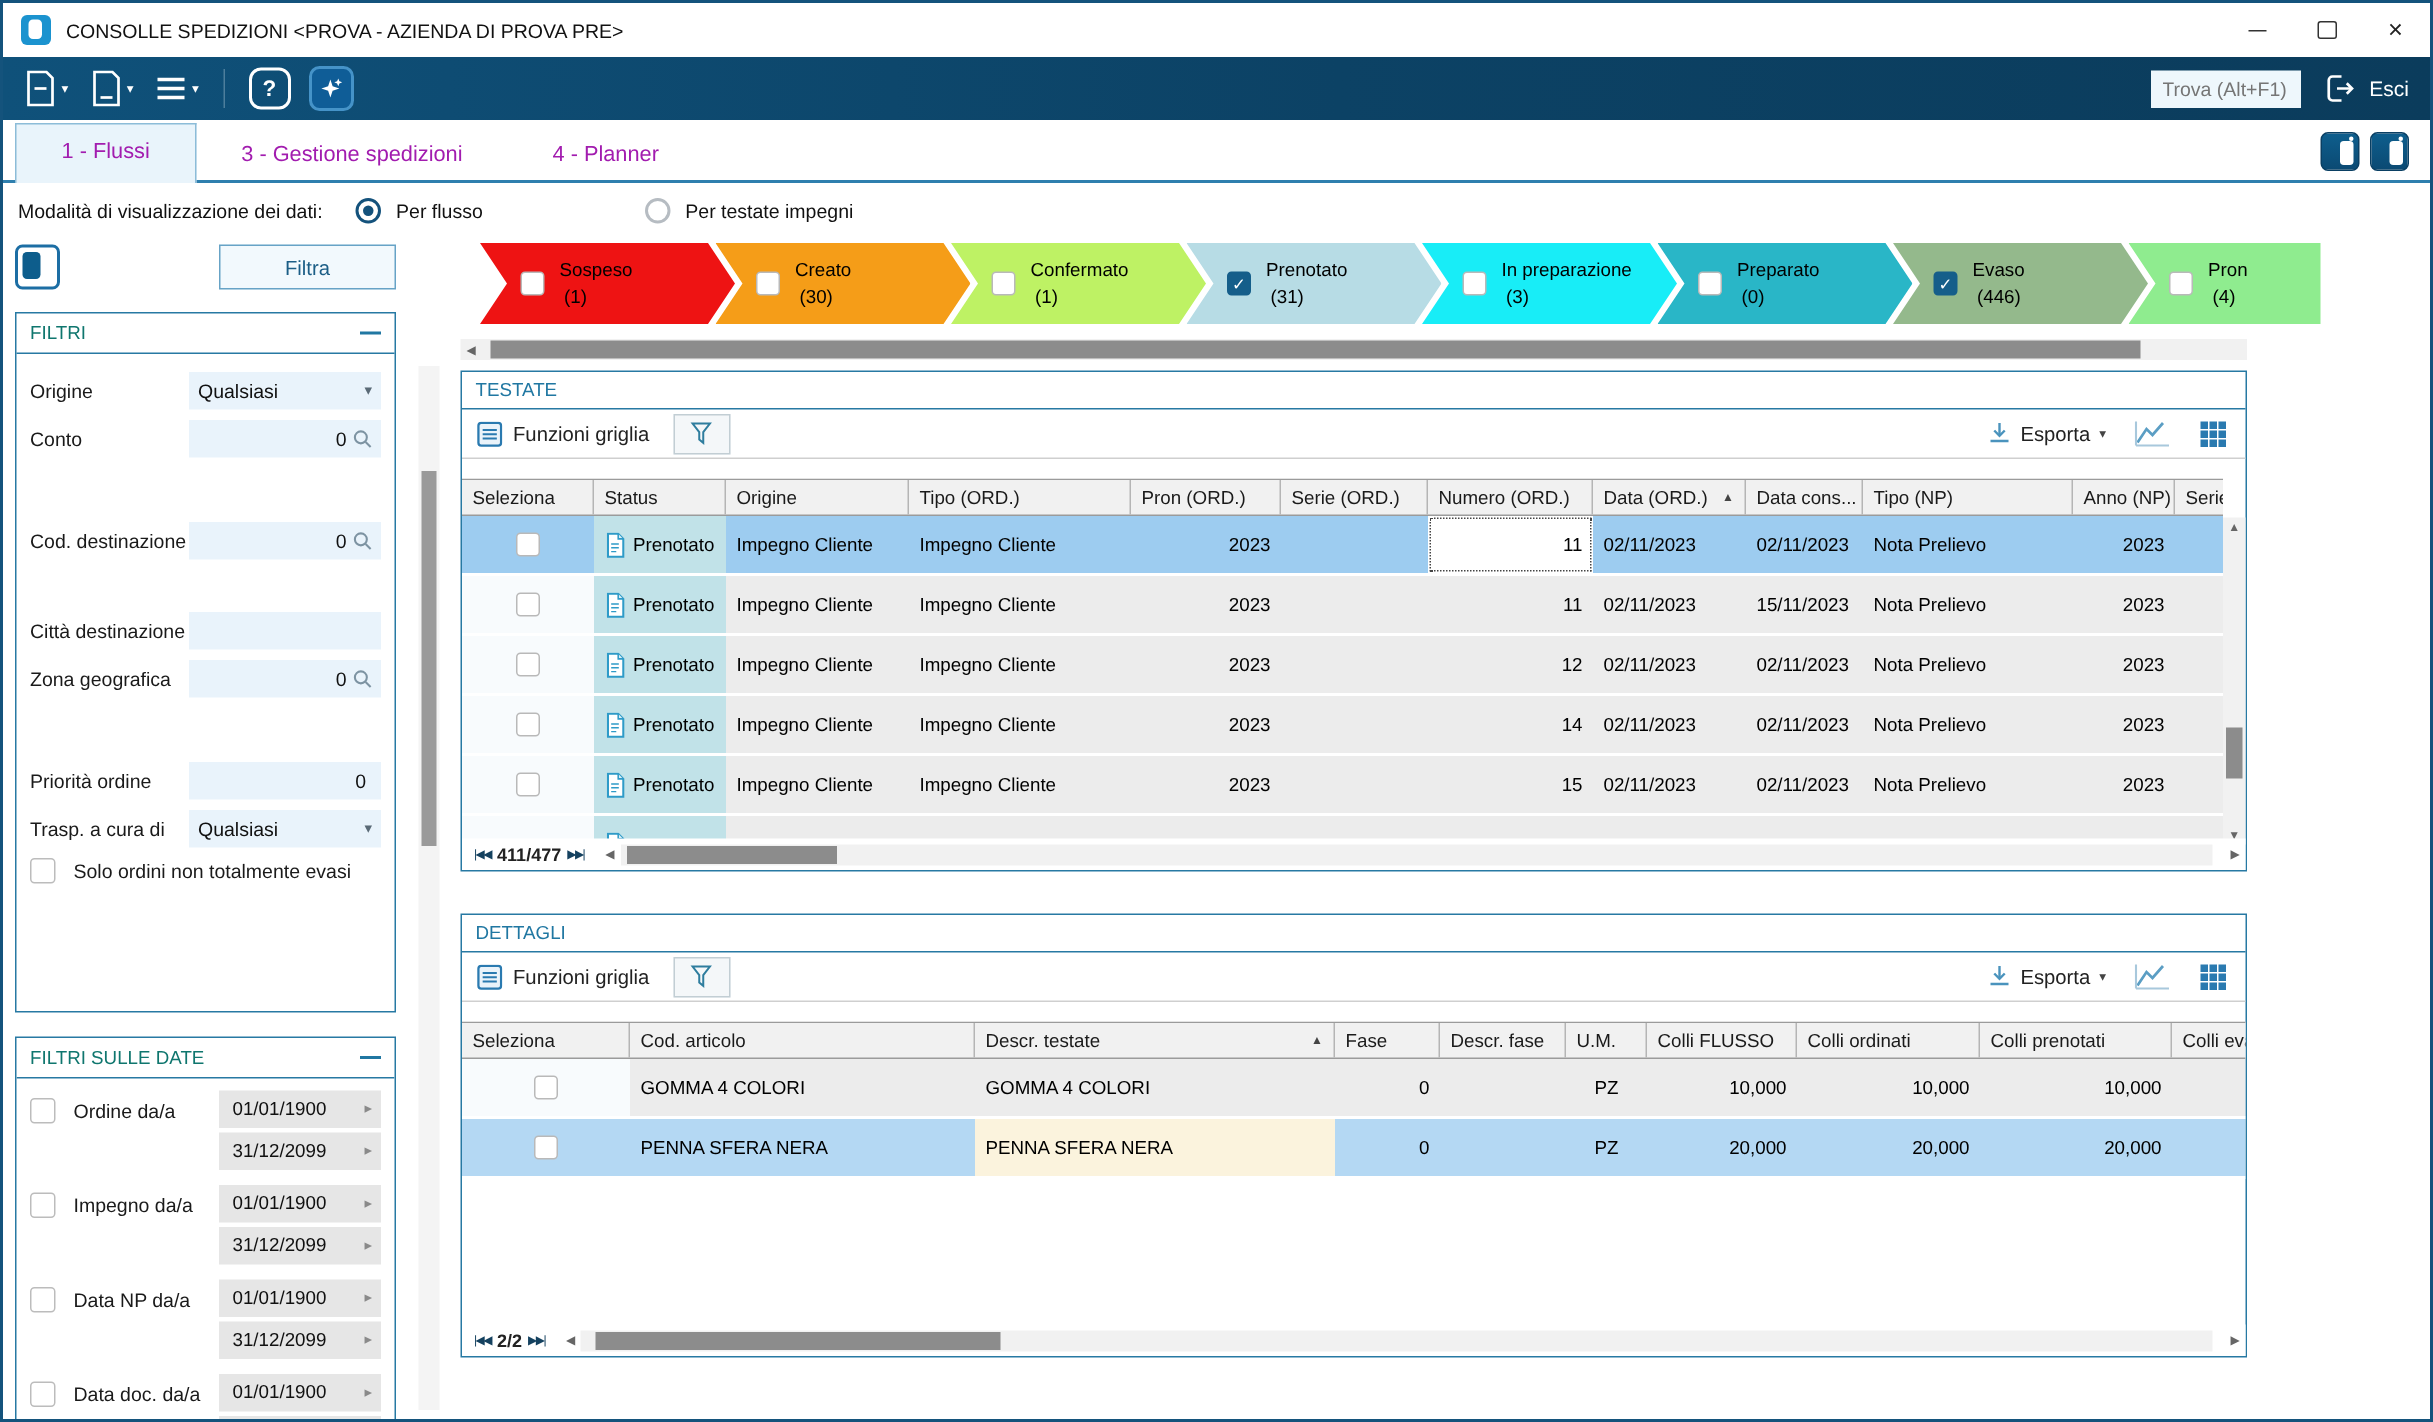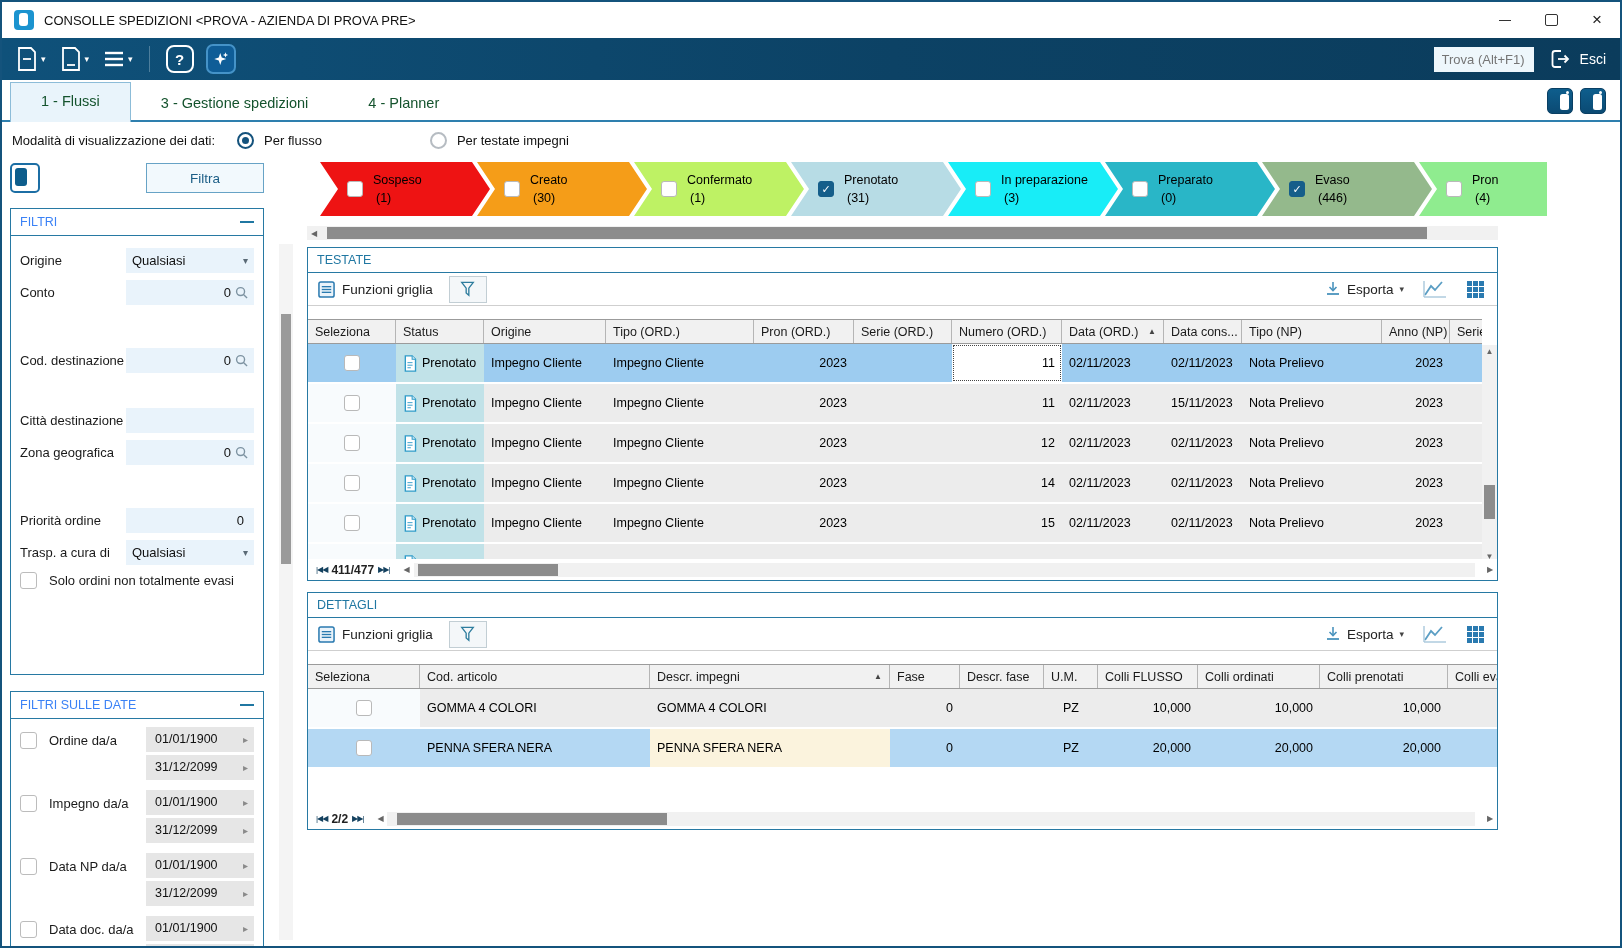--- a/index.html
+++ b/index.html
@@ -34,21 +34,21 @@
   .spark-btn { width:30px; height:30px; margin-left:12px; border-radius:7px; background:#0f5d97;
                border:2px solid #4593c8; display:flex; align-items:center; justify-content:center; }
   .find-input { margin-left:auto; width:100px; height:25px; background:#eef7fc; border:none;
                 font-size:13px; color:#7d93a2; padding:0 8px; font-family:"Liberation Sans",sans-serif; }
   .esci-btn { display:flex; align-items:center; gap:8px; color:#fff; font-size:14px;
               margin:0 14px 0 14px; }
 
   
   .tabbar { height:42px; position:relative; display:flex; align-items:flex-end;
             border-bottom:2px solid #2e7fae; background:#fff; }
-  .tab { font-size:14.5px; color:#14532d; padding:10px 30px 9px 30px; white-space:nowrap; }
+  .tab { font-size:14.5px; color:#a21caf; padding:10px 30px 9px 30px; white-space:nowrap; }
   .tab.active { background:#e9f4fb; border:1px solid #8cbcd8; border-bottom:none;
                 margin-bottom:-2px; padding-bottom:13px; margin-left:8px; }
   .tab-icons { margin-left:auto; display:flex; gap:7px; margin-right:14px; margin-bottom:6px; }
   .pticon { width:26px; height:26px; border-radius:5px; background:linear-gradient(180deg,#0e5e8d,#0b4a73);
             position:relative; border:1px solid #0a3f63; }
   .pticon::after { content:""; position:absolute; right:3px; top:5px; width:9px; height:16px;
                    background:#fff; border-radius:2.5px; }
   .pticon::before { content:""; position:absolute; right:3px; top:2px; width:3px; height:3px;
                     border-radius:50%; background:#fff; }
 
@@ -67,21 +67,21 @@
   .sidebar { position:absolute; left:8px; top:38px; width:254px; bottom:6px; }
   .sidebar-head { height:32px; display:flex; align-items:center; margin-bottom:14px; }
   .collapse-icon { width:30px; height:30px; border:2px solid #1c6ea4; border-radius:5px; background:#fff;
                    position:relative; }
   .collapse-icon::after { content:""; position:absolute; left:3px; top:3px; width:12px; height:18px;
                           background:#0d5d8c; border-radius:3px; }
   .filtra-btn { margin-left:auto; width:118px; height:30px; background:#f2f9fd; border:1px solid #67a3c6;
                 color:#1c5e86; font-size:13.5px; display:flex; align-items:center; justify-content:center; }
   .panel-box { border:1px solid #2779a3; background:#fff; }
   .panel-box-title { height:27px; display:flex; align-items:center; padding:0 9px;
-                     border-bottom:1px solid #2779a3; color:#3b82f6; font-size:12.5px; }
+                     border-bottom:1px solid #2779a3; color:#0f766e; font-size:12.5px; }
   .minus-ico { margin-left:auto; width:14px; height:0; border-top:2.5px solid #2077a2; }
   .filtri-body { padding:10px 9px 0 9px; }
   .f-row { height:28px; display:flex; align-items:center; margin-bottom:4px; font-size:13px; color:#1a1a1a; }
   .f-input { margin-left:auto; width:128px; height:25px; background:#e9f3fb; display:flex;
              align-items:center; padding:0 6px; font-size:13px; color:#111; }
   .f-input .val-left { flex:1; text-align:left; }
   .f-input .val-right { flex:1; text-align:right; padding-right:4px; }
   .f-caret { color:#5a6a76; font-size:10px; margin-left:4px; }
   .spacer28 { height:28px; } .spacer36 { height:36px; }
   .cbx { width:17px; height:17px; border:1px solid #bcbcbc; border-radius:3px; background:#fff;
@@ -111,21 +111,21 @@
   .cb.checked { background:#155e8a; border-color:#155e8a; color:#fff; font-size:11px; }
   .flow-scrollbar { position:absolute; left:0; top:64px; width:1191px; height:14px; background:#f1f1f1;
                     display:flex; align-items:center; }
   .sb-btn { width:14px; text-align:center; font-size:8px; color:#666; flex:0 0 auto; }
   .sb-track { position:relative; flex:1; height:14px; }
   .sb-thumb { position:absolute; top:1px; height:12px; background:#8c8c8c; }
 
   
   .gpanel { position:absolute; left:0; width:1191px; border:1px solid #2779a3; background:#fff; }
   #testate-panel { top:85px; height:334px; }
-  #dettagli-panel { top:430px; height:238px; }
+  #dettagli-panel { top:447px; height:296px; }
   .gtitle { height:25px; display:flex; align-items:center; padding:0 9px; color:#2077a2;
             font-size:12.5px; border-bottom:1px solid #2779a3; }
   .gtoolbar { height:33px; display:flex; align-items:center; border-bottom:1px solid #cfcfcf; }
   .fg-btn { display:flex; align-items:center; gap:7px; margin-left:10px; font-size:13.5px; color:#222; }
   .funnel-btn { margin-left:16px; width:38px; height:27px; background:#f4f7f9; border:1px solid #c2ced4;
                 display:flex; align-items:center; justify-content:center; }
   .g-right { margin-left:auto; display:flex; align-items:center; margin-right:12px; gap:18px; }
   .export-btn { display:flex; align-items:center; gap:6px; font-size:13.5px; color:#222; }
   .caret-d { font-size:9px; color:#444; }
   .grid-zone { position:relative; margin-top:13px; }
@@ -775,21 +775,21 @@
         <div class="grid-zone">
           <div class="g-scroll">
             <div class="g-head" style="width: 1230px;">
                 <div class="g-hc" style="width: 112px;">
                   <span>Seleziona</span>
                 </div>
                 <div class="g-hc" style="width: 230px;">
                   <span>Cod. articolo</span>
                 </div>
                 <div class="g-hc" style="width: 240px;">
-                  <span>Descr. impegni</span>
+                  <span>Descr. testate</span>
                   <span class="sort">▲</span>
                 </div>
                 <div class="g-hc" style="width: 70px;">
                   <span>Fase</span>
                 </div>
                 <div class="g-hc" style="width: 84px;">
                   <span>Descr. fase</span>
                 </div>
                 <div class="g-hc" style="width: 54px;">
                   <span>U.M.</span>

